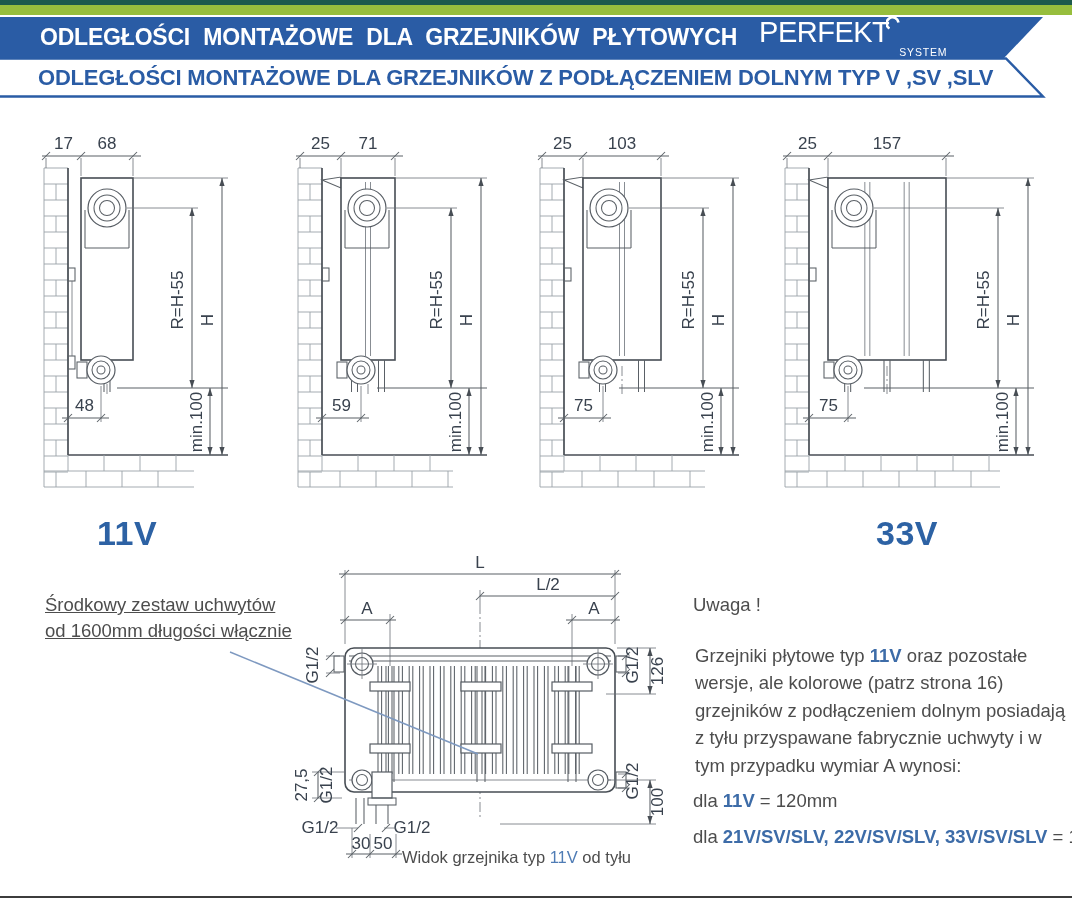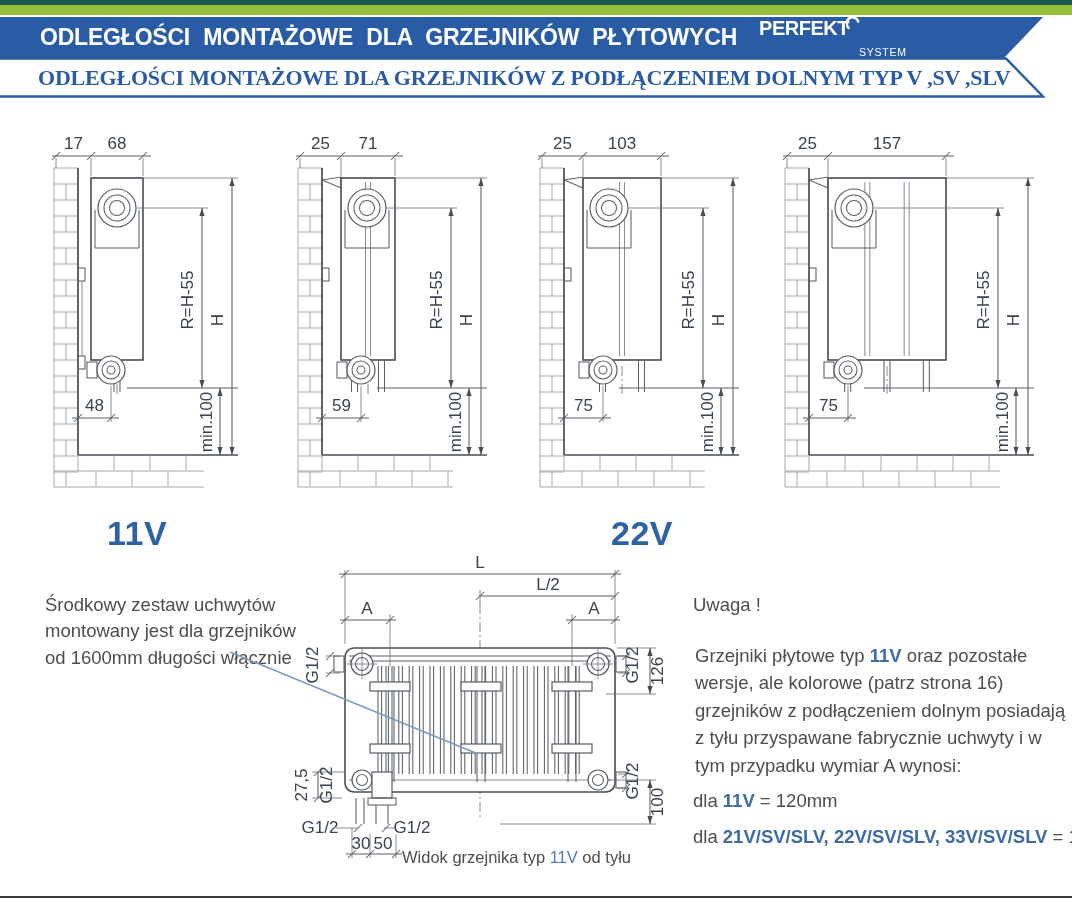--- a/index.html
+++ b/index.html
@@ -7,25 +7,25 @@
         font-family:"Liberation Sans",sans-serif;}
   
   .strip-teal{position:absolute;left:0;top:0;width:1072px;height:5px;background:#1d5a4c;}
   .strip-green{position:absolute;left:0;top:5px;width:1072px;height:10px;background:#97be3d;}
   
   .banner-blue{position:absolute;left:0;top:17px;width:1072px;height:41px;background:#2a5ca5;
     clip-path:polygon(0 0,1043px 0,1004px 100%,0 100%);
     display:flex;align-items:center;padding-left:40px;box-sizing:border-box;}
   .banner-title{color:#fff;font-size:23px;font-weight:700;letter-spacing:-.2px;word-spacing:7px;white-space:nowrap;}
   .brand{display:inline-flex;align-items:flex-start;margin-left:22px;color:#fff;white-space:nowrap;}
-  .brand-name{font-size:20px;font-weight:700;letter-spacing:-.5px;line-height:1;}
+  .brand-name{font-size:29px;font-weight:400;letter-spacing:-.5px;line-height:1;}
   .brand-hook{margin-left:-3px;margin-top:-4px;}
   .brand-sub{font-size:10.5px;font-weight:400;letter-spacing:.8px;margin-left:-3px;margin-top:28px;}
   
-  .banner-white{position:absolute;left:0;top:57px;width:1072px;height:41px;font-family:Liberation Serif, serif;}
+  .banner-white{position:absolute;left:0;top:57px;width:1072px;height:41px;}
   .banner-white svg{position:absolute;left:0;top:0;}
   .banner2-text{position:absolute;left:38px;top:0;line-height:41px;color:#2a5ca5;
     font-size:22px;font-weight:700;letter-spacing:-.2px;white-space:nowrap;}
   
   .diag{position:absolute;top:130px;}
   .diag svg{display:block;}
   .type-label{position:absolute;top:384px;width:120px;text-align:center;
     color:#2d62a4;font-size:34px;font-weight:700;letter-spacing:.5px;}
   
   .ln{stroke:#5a6066;stroke-width:1.05;fill:none;}
@@ -34,21 +34,21 @@
   .hvf{stroke:#474d54;stroke-width:1.6;fill:#fff;}
   .hvf2{stroke:#565c63;stroke-width:1.2;fill:#fff;}
   .lnr{stroke:#5a6066;stroke-width:1.05;fill:none;}
   .br{stroke:#9aa1a8;stroke-width:.9;fill:none;}
   .ar{fill:#474d54;stroke:none;}
   .cl{stroke:#6a7077;stroke-width:.8;stroke-dasharray:10 3 2 3;fill:none;}
   text.dim{font-family:"Liberation Sans",sans-serif;font-size:17px;fill:#39424e;text-anchor:middle;}
   text.capt{font-family:"Liberation Sans",sans-serif;font-size:16.5px;fill:#4d4d4d;text-anchor:start;}
   .capt-blue{fill:#4f7cb5;}
   
-  .note-left{position:absolute;left:45px;top:592px;font-size:18.5px;line-height:1.42;color:#4d4d4d;}
+  .note-left{position:absolute;left:45px;top:592px;font-size:18.5px;line-height:1.42;color:#4d4d4d;text-decoration:underline;}
   .note-right{position:absolute;left:693px;top:594px;width:382px;font-size:18.5px;color:#4d4d4d;}
   .nr-heading{margin:0 0 26px 0;}
   .nr-para{margin:2px;line-height:1.48;}
   .nr-rule{margin:9px 8px 0 0;white-space:nowrap;line-height:1.45;}
   .seg{color:#4d4d4d;}
   .seg-blue{color:#3d6ca8;font-weight:700;}
   #leader-svg{position:absolute;left:222px;top:642px;pointer-events:none;}
   #rear-svg{position:absolute;left:250px;top:552px;}
   .leader{stroke:#7e99c0;stroke-width:1.4;}
   .bottom-line{position:absolute;left:0;bottom:0;width:1072px;height:2px;background:#3c3c3c;}
@@ -73,21 +73,21 @@
   </div>
 
   <div class="banner-white">
     <svg width="1072" height="41" viewBox="0 0 1072 41">
       <path d="M-4 1.5 H1006 L1043 39.5 H-4 Z" fill="#ffffff" stroke="#2a5ca5" stroke-width="2.4"></path>
     </svg>
     <span class="banner2-text">ODLEGŁOŚCI MONTAŻOWE DLA GRZEJNIKÓW Z PODŁĄCZENIEM DOLNYM TYP V ,SV ,SLV</span>
   </div>
 
   <div id="diagrams">
-      <div class="diag" style="left: 44px; width: 200px;">
+      <div class="diag" style="left: 34px; width: 200px;">
         <svg width="200" height="375" viewBox="0 0 200 375">
           <line x1="10" y1="38" x2="34" y2="38" class="br"></line>
           <line x1="10" y1="54" x2="34" y2="54" class="br"></line>
           <line x1="22" y1="54" x2="22" y2="70" class="br"></line>
           <line x1="10" y1="70" x2="34" y2="70" class="br"></line>
           <line x1="10" y1="86" x2="34" y2="86" class="br"></line>
           <line x1="22" y1="86" x2="22" y2="102" class="br"></line>
           <line x1="10" y1="102" x2="34" y2="102" class="br"></line>
           <line x1="10" y1="118" x2="34" y2="118" class="br"></line>
           <line x1="22" y1="118" x2="22" y2="134" class="br"></line>
@@ -357,21 +357,20 @@
           <line x1="191" y1="258" x2="191" y2="325" class="ln"></line>
           <path d="M191 258 l-2.6 8 l5.2 0 Z" class="ar"></path>
           <path d="M191 325 l-2.6 -8 l5.2 0 Z" class="ar"></path>
           <text x="183" y="292" class="dim" transform="rotate(-90 183 292)">min.100</text>
           <line x1="73" y1="256" x2="73" y2="292" class="thin"></line>
           <line x1="28" y1="288" x2="81" y2="288" class="ln"></line>
           <line x1="30" y1="292" x2="38" y2="284" class="ln"></line>
           <line x1="69" y1="292" x2="77" y2="284" class="ln"></line>
           <text x="53.5" y="281" class="dim">75</text>
         </svg>
-        <div class="type-label" style="left: 52px;">22V</div>
       </div>
       <div class="diag" style="left: 775px; width: 265px;">
         <svg width="265" height="375" viewBox="0 0 265 375">
           <line x1="10" y1="38" x2="34" y2="38" class="br"></line>
           <line x1="10" y1="54" x2="34" y2="54" class="br"></line>
           <line x1="22" y1="54" x2="22" y2="70" class="br"></line>
           <line x1="10" y1="70" x2="34" y2="70" class="br"></line>
           <line x1="10" y1="86" x2="34" y2="86" class="br"></line>
           <line x1="22" y1="86" x2="22" y2="102" class="br"></line>
           <line x1="10" y1="102" x2="34" y2="102" class="br"></line>
@@ -461,26 +460,26 @@
           <line x1="241" y1="258" x2="241" y2="325" class="ln"></line>
           <path d="M241 258 l-2.6 8 l5.2 0 Z" class="ar"></path>
           <path d="M241 325 l-2.6 -8 l5.2 0 Z" class="ar"></path>
           <text x="233" y="292" class="dim" transform="rotate(-90 233 292)">min.100</text>
           <line x1="73" y1="256" x2="73" y2="292" class="thin"></line>
           <line x1="28" y1="288" x2="81" y2="288" class="ln"></line>
           <line x1="30" y1="292" x2="38" y2="284" class="ln"></line>
           <line x1="69" y1="292" x2="77" y2="284" class="ln"></line>
           <text x="53.5" y="281" class="dim">75</text>
         </svg>
+        <div class="type-label" style="left: 72px;">33V</div>
       </div>
     </div>
 
   <div class="note-left">
     <div>Środkowy zestaw uchwytów</div>
-    <div>montowany jest dla grzejników</div>
     <div>od 1600mm długości włącznie</div>
   </div>
 
   <svg id="rear-svg" width="440" height="346" viewBox="0 0 440 346">
       <line x1="230" y1="52" x2="230" y2="268" class="cl"></line>
       <rect x="95" y="96" width="270" height="144" rx="9" class="hvf"></rect>
       <line x1="99" y1="104" x2="361" y2="104" class="ln"></line>
       <line x1="99" y1="109" x2="361" y2="109" class="ln"></line>
       <line x1="128" y1="114" x2="128" y2="222" class="ln"></line>
       <line x1="131.6" y1="114" x2="131.6" y2="222" class="ln"></line>

